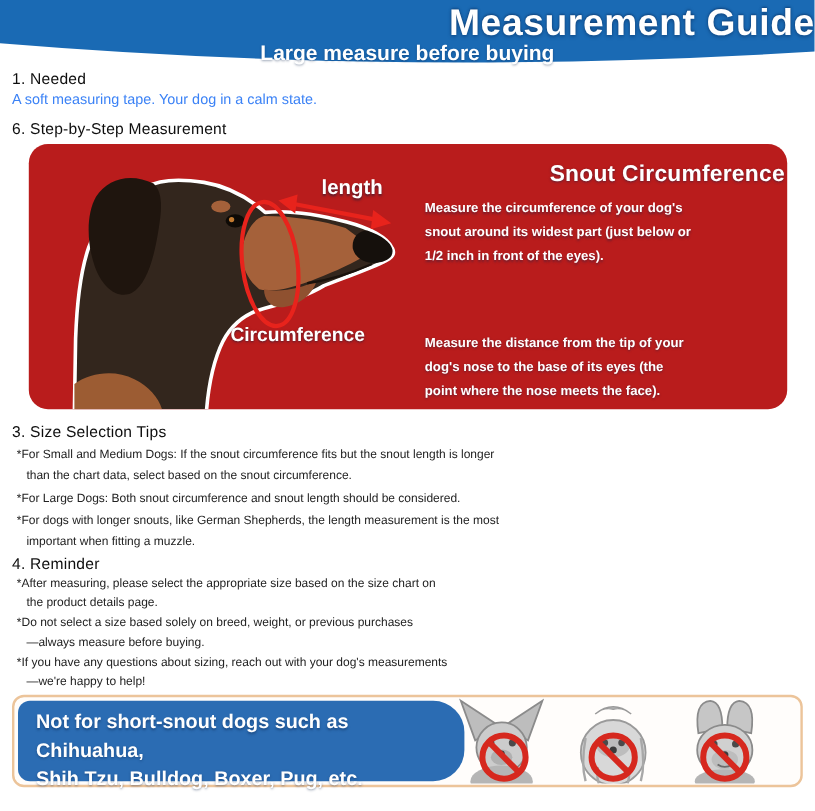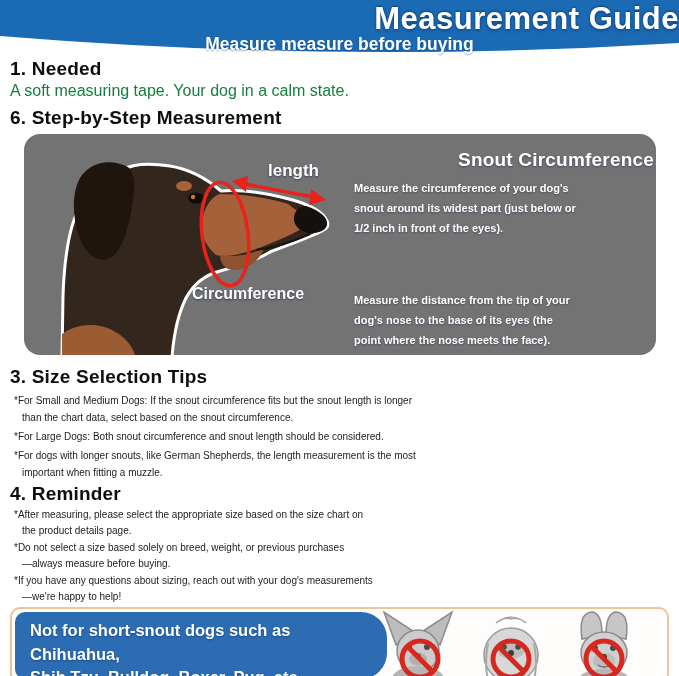--- a/index.html
+++ b/index.html
@@ -11,34 +11,34 @@
   .header svg { position:absolute; top:0; left:0; }
   .hdr-title { position:absolute; top:1px; left:0; width:100%; text-align:right;
     color:#fff; font-size:31px; font-weight:700; letter-spacing:.5px;
     text-shadow:0 -1px 2px rgba(10,35,75,.55), 0 2px 3px rgba(10,35,75,.35); }
   .hdr-sub { position:absolute; top:34px; left:0; width:100%; text-align:center;
     color:#fff; font-size:17.5px; font-weight:700;
     text-shadow:0 1px 2px rgba(10,35,75,.4); }
 
   
   .content { padding:0 10px; }
-  .sec-h { font-size:19px; font-weight:700; color:#0e0e0e; letter-spacing:.2px; }
+  .sec-h { font-size:13px; font-weight:400; color:#0e0e0e; letter-spacing:.2px; }
   .h-needed { margin:2px 0 1px; }
   .h-steps  { margin:7px 0 5px; }
   .h-tips   { margin:11px 0 4px; }
   .h-rem    { margin:0 0 2px; }
-  .body-text { font-size:16px; line-height:19px; color:#15803d; }
+  .body-text { font-size:12px; line-height:19px; color:#3b82f6; }
 
   .bullet { font-size:10px; line-height:17px; color:#222; white-space:pre-line;
     padding-left:12px; text-indent:-8px; margin-bottom:2px; }
   .rem .bullet { line-height:16px; margin-bottom:1px; }
 
   
   .panel { position:relative; margin-left:14px; width:632px; height:221px;
-    background:#737373; border-radius:16px; overflow:hidden; }
+    background:#b91c1c; border-radius:16px; overflow:hidden; }
   .panel .dogsvg { position:absolute; left:0; bottom:0; }
   .diag-label { position:absolute; color:#fff; font-weight:700;
     text-shadow:0 1px 2px rgba(10,30,60,.6); }
   .lbl-length { left:244px; top:27px; font-size:17px; }
   .lbl-circ { left:168px; top:151px; font-size:16px; }
   .p-head { position:absolute; left:330px; width:300px; color:#fff;
     font-size:19px; font-weight:700; letter-spacing:.2px;
     text-shadow:0 1px 2px rgba(10,35,75,.5); }
   .p-head1 { top:15px;text-align:right; } .p-head2 { top:128px; }
   .p-body { position:absolute; left:330px; width:302px; color:#fff;
@@ -57,21 +57,21 @@
   .warn-dogs { position:absolute; right:6px; bottom:1px; }
 </style>
 </head>
 <body>
 
 <div class="header">
   <svg width="679" height="64" viewBox="0 0 679 64" preserveAspectRatio="none">
     <path d="M0,0 H679 V43 Q340,64 0,36 Z" fill="#1a6ab4"></path>
   </svg>
   <div class="hdr-title">Measurement Guide</div>
-  <div class="hdr-sub">Measure measure before buying</div>
+  <div class="hdr-sub">Large measure before buying</div>
 </div>
 
 <div class="content">
 
   <div class="sec-h h-needed">1. Needed</div>
   <div class="body-text">A soft measuring tape. Your dog in a calm state.</div>
 
   <div class="sec-h h-steps">6. Step-by-Step Measurement</div>
 
   <div class="panel">

